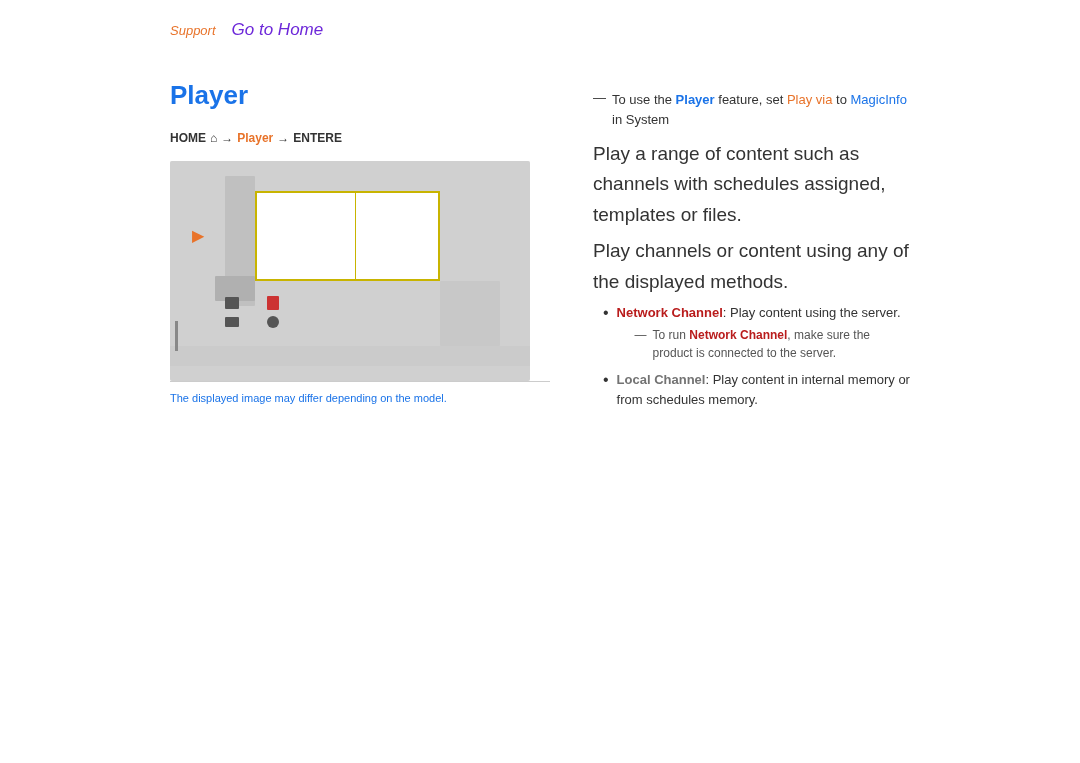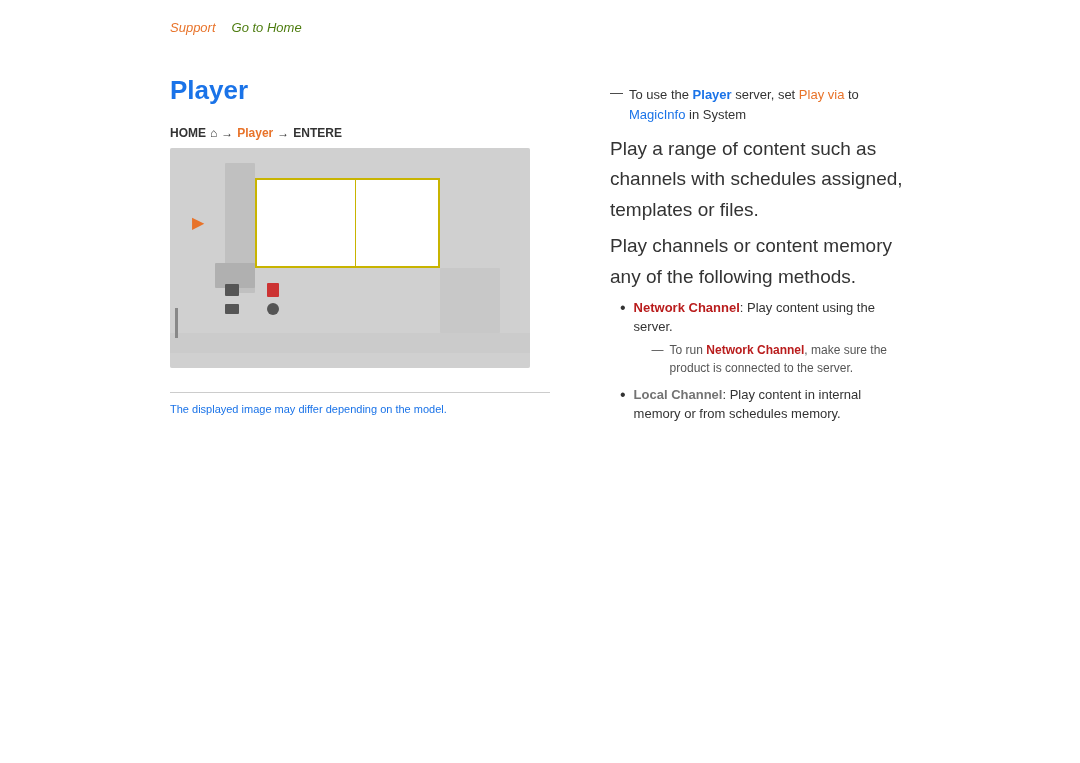--- a/index.html
+++ b/index.html
@@ -15,43 +15,43 @@
       padding: 20px 170px;
       align-items: center;
       font-style: italic;
     }
     .nav-support {
       color: #e8732a;
       font-size: 13px;
       cursor: pointer;
     }
     .nav-home {
-      color: #4d7c0f;
-      font-size: 13px;
+      color: #6d28d9;
+      font-size: 17px;
       cursor: pointer;
     }
     .main-content {
       display: flex;
       padding: 20px 170px;
-      gap: 60px;
+      gap: 43px;
     }
     .left-panel {
       width: 380px;
       flex-shrink: 0;
     }
     .page-title {
       color: #1a73e8;
       font-size: 26px;
       font-weight: bold;
       margin-bottom: 20px;
     }
     .breadcrumb {
       font-size: 12px;
       font-weight: bold;
-      margin-bottom: 8px;
+      margin-bottom: 16px;
       display: flex;
       align-items: center;
       gap: 4px;
     }
     .breadcrumb .player-link {
       color: #e8732a;
     }
     .image-container {
       position: relative;
       width: 360px;
@@ -167,21 +167,21 @@
     }
     .img-vertical-bar {
       position: absolute;
       top: 160px;
       left: 5px;
       width: 3px;
       height: 30px;
       background: #888;
     }
     .caption {
-      margin-top: 24px;
+      margin-top: 0;
       border-top: 1px solid #ccc;
       padding-top: 8px;
     }
     .caption-text {
       color: #1a73e8;
       font-size: 11px;
     }
 
     
     .right-panel {
@@ -305,26 +305,26 @@
     <div class="caption">
       <span class="caption-text">The displayed image may differ depending on the model.</span>
     </div>
   </div>
 
   <div class="right-panel">
 
     <div class="note-line">
       <span class="note-dash">―</span>
       <span class="note-text">
-        <span>To use the </span><span class="highlight-player">Player</span><span> server, set </span><span class="highlight-orange">Play via</span><span> to </span><span class="highlight-magicinfo">MagicInfo</span><span> in System</span>
+        <span>To use the </span><span class="highlight-player">Player</span><span> feature, set </span><span class="highlight-orange">Play via</span><span> to </span><span class="highlight-magicinfo">MagicInfo</span><span> in System</span>
       </span>
     </div>
 
     <p class="desc-para">Play a range of content such as channels with schedules assigned, templates or files.</p>
-    <p class="desc-para">Play channels or content memory any of the following methods.</p>
+    <p class="desc-para">Play channels or content using any of the displayed methods.</p>
 
     <ul class="bullet-list">
       <li>
         <span class="bullet-dot">•</span>
         <div>
           <span><span class="network-channel">Network Channel</span><span>: Play content using the server.</span></span>
           <div class="sub-note">
             <span class="note-dash sub-note-text">―</span>
             <span class="sub-note-text">
               <span>To run </span><span class="network-channel">Network Channel</span><span>, make sure the product is connected to the server.</span>

